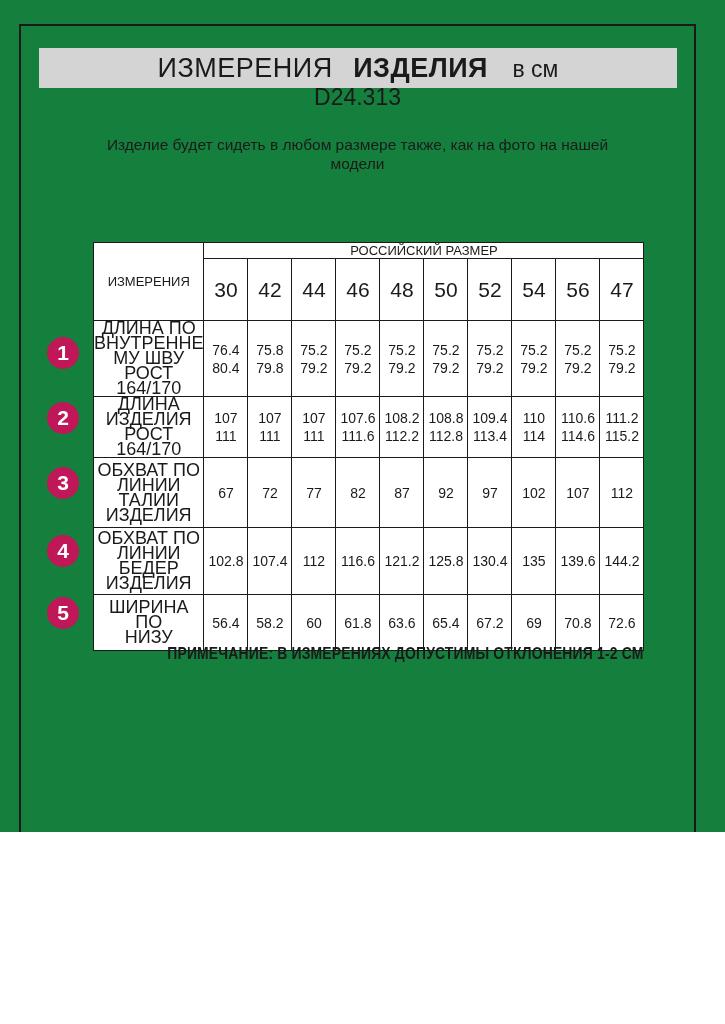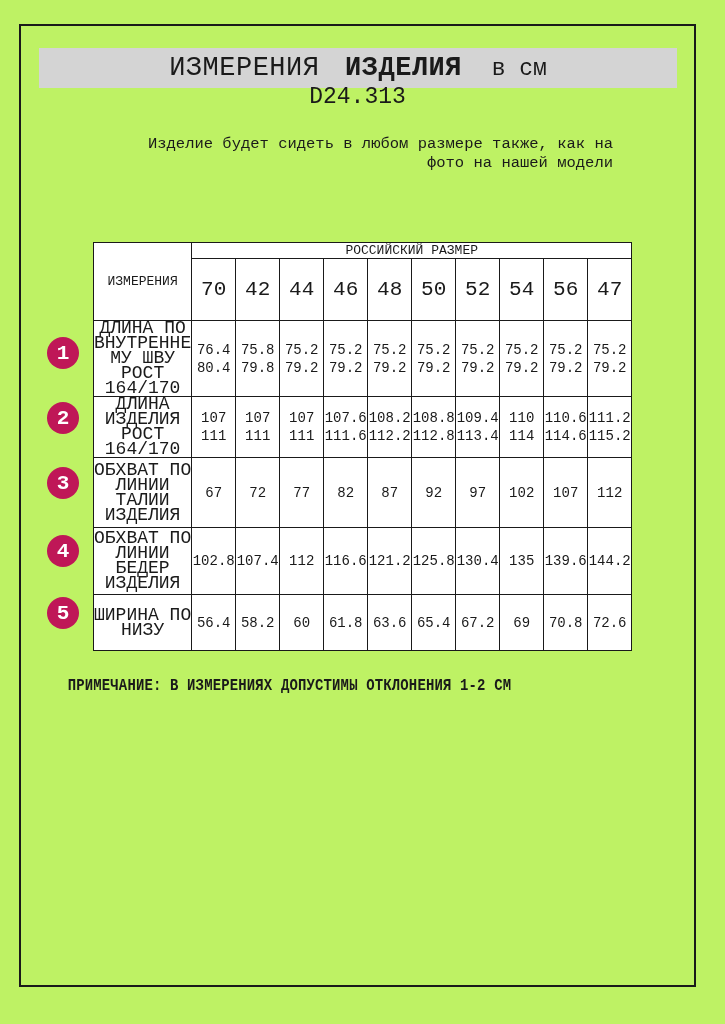--- a/index.html
+++ b/index.html
@@ -1,46 +1,46 @@
 <!DOCTYPE html>
 <html style="--badge: #bf1757; --bar-bg: #d4d4d4; --ink: #1a1a1a;"><head>
 <meta charset="utf-8">
 <style>
   * { margin: 0; padding: 0; box-sizing: border-box; }
   :root { --badge: #bf1757; --bar-bg: #d4d4d4; --ink: #1a1a1a; }
   body { font-family: "Liberation Sans", sans-serif; background: #fff; color: var(--ink); }
-  .page { position: relative; width: 725px; height: 1024px; background: #bef264; overflow: hidden; font-family: Liberation Mono, monospace; }
+  .page { position: relative; width: 725px; height: 832px; background: #15803d; overflow: hidden; }
   .frame { position: absolute; left: 19px; top: 24px; width: 677px; height: 963px; border: 2px solid var(--ink); }
 
   .title-bar { position: absolute; left: 39px; top: 48px; width: 638px; height: 40px;
                background: var(--bar-bg); text-align: center; line-height: 40px; white-space: nowrap; }
   .title-main { font-size: 27px; font-weight: 400; letter-spacing: 0.5px; }
   .title-bold { font-size: 27px; font-weight: 700; margin-left: 16px; letter-spacing: 0.5px; }
   .title-unit { font-size: 23px; font-weight: 400; margin-left: 20px; }
 
   .model-code { position: absolute; left: 19px; top: 84px; width: 677px; text-align: center; font-size: 23px; }
-  .subtitle { position: absolute; left: 102px; top: 135px; width: 511px; text-align: right;
+  .subtitle { position: absolute; left: 102px; top: 135px; width: 511px; text-align: center;
               font-size: 15.5px; line-height: 19px; }
 
   .size-table { position: absolute; left: 93px; top: 242px; border-collapse: collapse; table-layout: fixed; }
   .size-table th, .size-table td { border: 1.5px solid var(--ink); padding: 0; text-align: center;
                                    vertical-align: middle; font-weight: 400; background: #fff; }
   .label-col { width: 89px; }
   .size-col { width: 44px; }
   .corner-cell { font-size: 13px; border-bottom: 3px solid var(--ink); }
   .group-header { height: 16px; font-size: 13px; line-height: 14px; border-bottom: 3px solid var(--ink); margin-top: 48px; }
   .size-cell { height: 62px; font-size: 21px; font-weight: 700; border-bottom: 3px solid var(--ink); }
   .label-cell { font-size: 18px; line-height: 15px; }
   .value-cell { font-size: 14px; line-height: 18px; white-space: pre-line; }
 
   .badge { position: absolute; left: 47px; width: 32px; height: 32px; border-radius: 50%;
            background: var(--badge); color: #fff; font-size: 21px; font-weight: 700;
            display: flex; align-items: center; justify-content: center; }
 
-  .note { position: absolute; left: 19px; top: 676px; width: 677px; text-align: left; }
+  .note { position: absolute; left: 19px; top: 644px; width: 677px; text-align: right; }
   .note-inner { display: inline-block; font-size: 17px; font-weight: 700; white-space: nowrap;
                 transform: scaleX(0.82); transform-origin: center; letter-spacing: 0.2px; }
 </style>
 </head>
 <body>
 
 <div class="page">
   <div class="frame"></div>
 
   <div class="title-bar">
@@ -66,21 +66,21 @@
         <col class="size-col">
         <col class="size-col">
         <col class="size-col">
       </colgroup>
     <thead>
       <tr>
         <th rowspan="2" class="corner-cell">ИЗМЕРЕНИЯ</th>
         <th colspan="10" class="group-header">РОССИЙСКИЙ РАЗМЕР</th>
       </tr>
       <tr id="size-row">
-          <th class="size-cell">70</th>
+          <th class="size-cell">30</th>
           <th class="size-cell">42</th>
           <th class="size-cell">44</th>
           <th class="size-cell">46</th>
           <th class="size-cell">48</th>
           <th class="size-cell">50</th>
           <th class="size-cell">52</th>
           <th class="size-cell">54</th>
           <th class="size-cell">56</th>
           <th class="size-cell">47</th>
         </tr>

